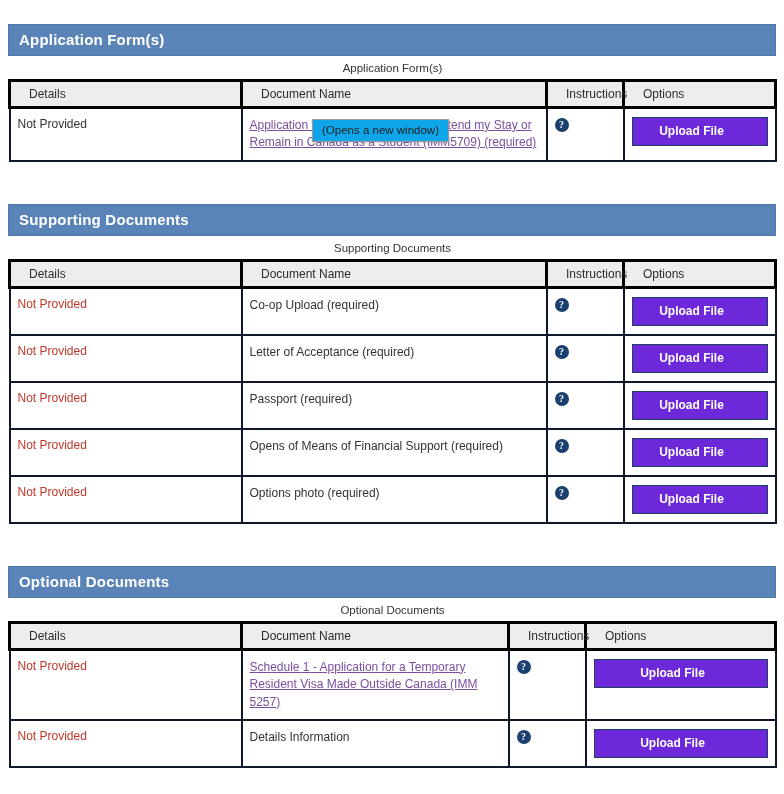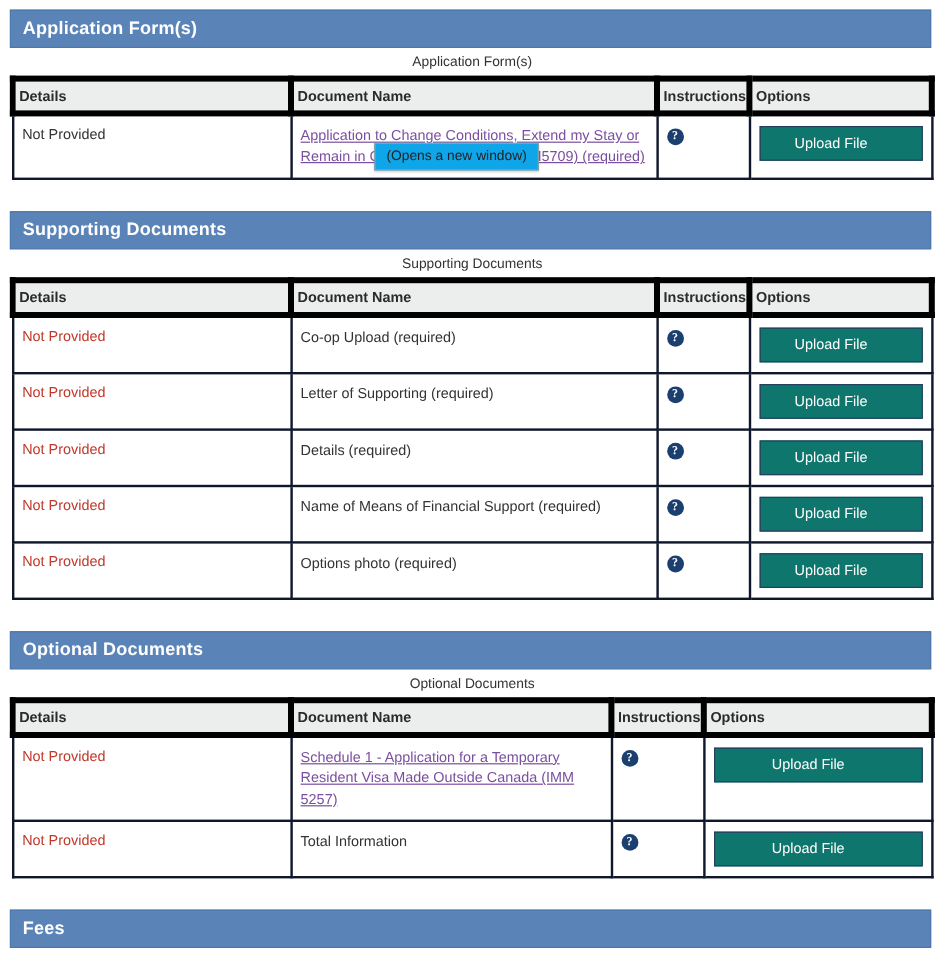--- a/index.html
+++ b/index.html
@@ -17,21 +17,21 @@
     background: #ffffff;
     padding: 0;
   }
   .leftbar {
     position: absolute;
     left: 0; top: 0; bottom: 0;
     width: 8px;
     background: #ffffff;
   }
   .section {
-    margin: 0 8px 0 8px;
+    margin: 16px 8px 0 8px;
   }
   .section-header {
     background: #5a84b8;
     color: #ffffff;
     font-size: 15px;
     font-weight: bold;
     padding: 6px 10px 7px 10px;
     border: 1px solid #4c77ab;
     letter-spacing: 0.2px;
   }
@@ -44,26 +44,26 @@
   table.grid caption {
     caption-side: top;
     text-align: center;
     font-size: 11.5px;
     color: #333;
     padding: 6px 0 5px 0;
     background: #ffffff;
   }
   table.grid th {
     background: #eceded;
-    border: 5px solid #000000;
+    border: 3px solid #000000;
     text-align: left;
-    font-weight: bold;
+    font-weight: normal;
     font-size: 12px;
     color: #2b2b2b;
-    padding: 5px 3px;
+    padding: 5px 18px;
   }
   table.grid td {
     border: 2px solid #0f172a;
     vertical-align: top;
     padding: 8px 7px;
     font-size: 12px;
     background: #ffffff;
   }
   .appform-table td { background: #f4f4f4; }
   .details-notprovided { color: #c0392b; }
@@ -84,25 +84,25 @@
     font-size: 10px;
     font-weight: bold;
     line-height: 14px;
     text-align: center;
     cursor: pointer;
     font-family: "Liberation Serif", serif;
   }
   .btn-upload {
     display: block;
     width: 100%;
-    background: #0f766e;
+    background: #6d28d9;
     color: #ffffff;
     border: 1px solid #24405f;
     font-size: 12px;
-    font-weight: normal;
+    font-weight: bold;
     padding: 6px 16px 7px 0;
     text-align: center;
     cursor: pointer;
     font-family: "Liberation Sans", sans-serif;
   }
   td.opt-cell { padding: 6px 6px; }
   .tooltip {
     position: absolute;
     left: 312px;
     top: 119px;
@@ -185,37 +185,37 @@
         <tr>
           <td class="details-notprovided">Not Provided</td>
           <td class="docname">Co-op Upload  (required)</td>
           <td><span class="help-icon">?</span></td>
           <td class="opt-cell">
             <button class="btn-upload">Upload File</button>
           </td>
         </tr>
         <tr>
           <td class="details-notprovided">Not Provided</td>
-          <td class="docname">Letter of Supporting  (required)</td>
-          <td><span class="help-icon">?</span></td>
-          <td class="opt-cell">
-            <button class="btn-upload">Upload File</button>
-          </td>
-        </tr>
-        <tr>
-          <td class="details-notprovided">Not Provided</td>
-          <td class="docname">Details  (required)</td>
-          <td><span class="help-icon">?</span></td>
-          <td class="opt-cell">
-            <button class="btn-upload">Upload File</button>
-          </td>
-        </tr>
-        <tr>
-          <td class="details-notprovided">Not Provided</td>
-          <td class="docname">Name of Means of Financial Support  (required)</td>
+          <td class="docname">Letter of Acceptance  (required)</td>
+          <td><span class="help-icon">?</span></td>
+          <td class="opt-cell">
+            <button class="btn-upload">Upload File</button>
+          </td>
+        </tr>
+        <tr>
+          <td class="details-notprovided">Not Provided</td>
+          <td class="docname">Passport  (required)</td>
+          <td><span class="help-icon">?</span></td>
+          <td class="opt-cell">
+            <button class="btn-upload">Upload File</button>
+          </td>
+        </tr>
+        <tr>
+          <td class="details-notprovided">Not Provided</td>
+          <td class="docname">Opens of Means of Financial Support  (required)</td>
           <td><span class="help-icon">?</span></td>
           <td class="opt-cell">
             <button class="btn-upload">Upload File</button>
           </td>
         </tr>
         <tr>
           <td class="details-notprovided">Not Provided</td>
           <td class="docname">Options photo  (required)</td>
           <td><span class="help-icon">?</span></td>
           <td class="opt-cell">
@@ -252,21 +252,21 @@
           <td>
             <span class="doclink">Schedule 1 - Application for a Temporary Resident Visa Made Outside Canada (IMM 5257)</span>
           </td>
           <td><span class="help-icon">?</span></td>
           <td class="opt-cell">
             <button class="btn-upload">Upload File</button>
           </td>
         </tr>
         <tr>
           <td class="details-notprovided">Not Provided</td>
-          <td class="docname">Total Information</td>
+          <td class="docname">Details Information</td>
           <td><span class="help-icon">?</span></td>
           <td class="opt-cell">
             <button class="btn-upload">Upload File</button>
           </td>
         </tr>
       </tbody>
     </table>
   </div>
 
   <div class="section-spacer-lg"></div>

